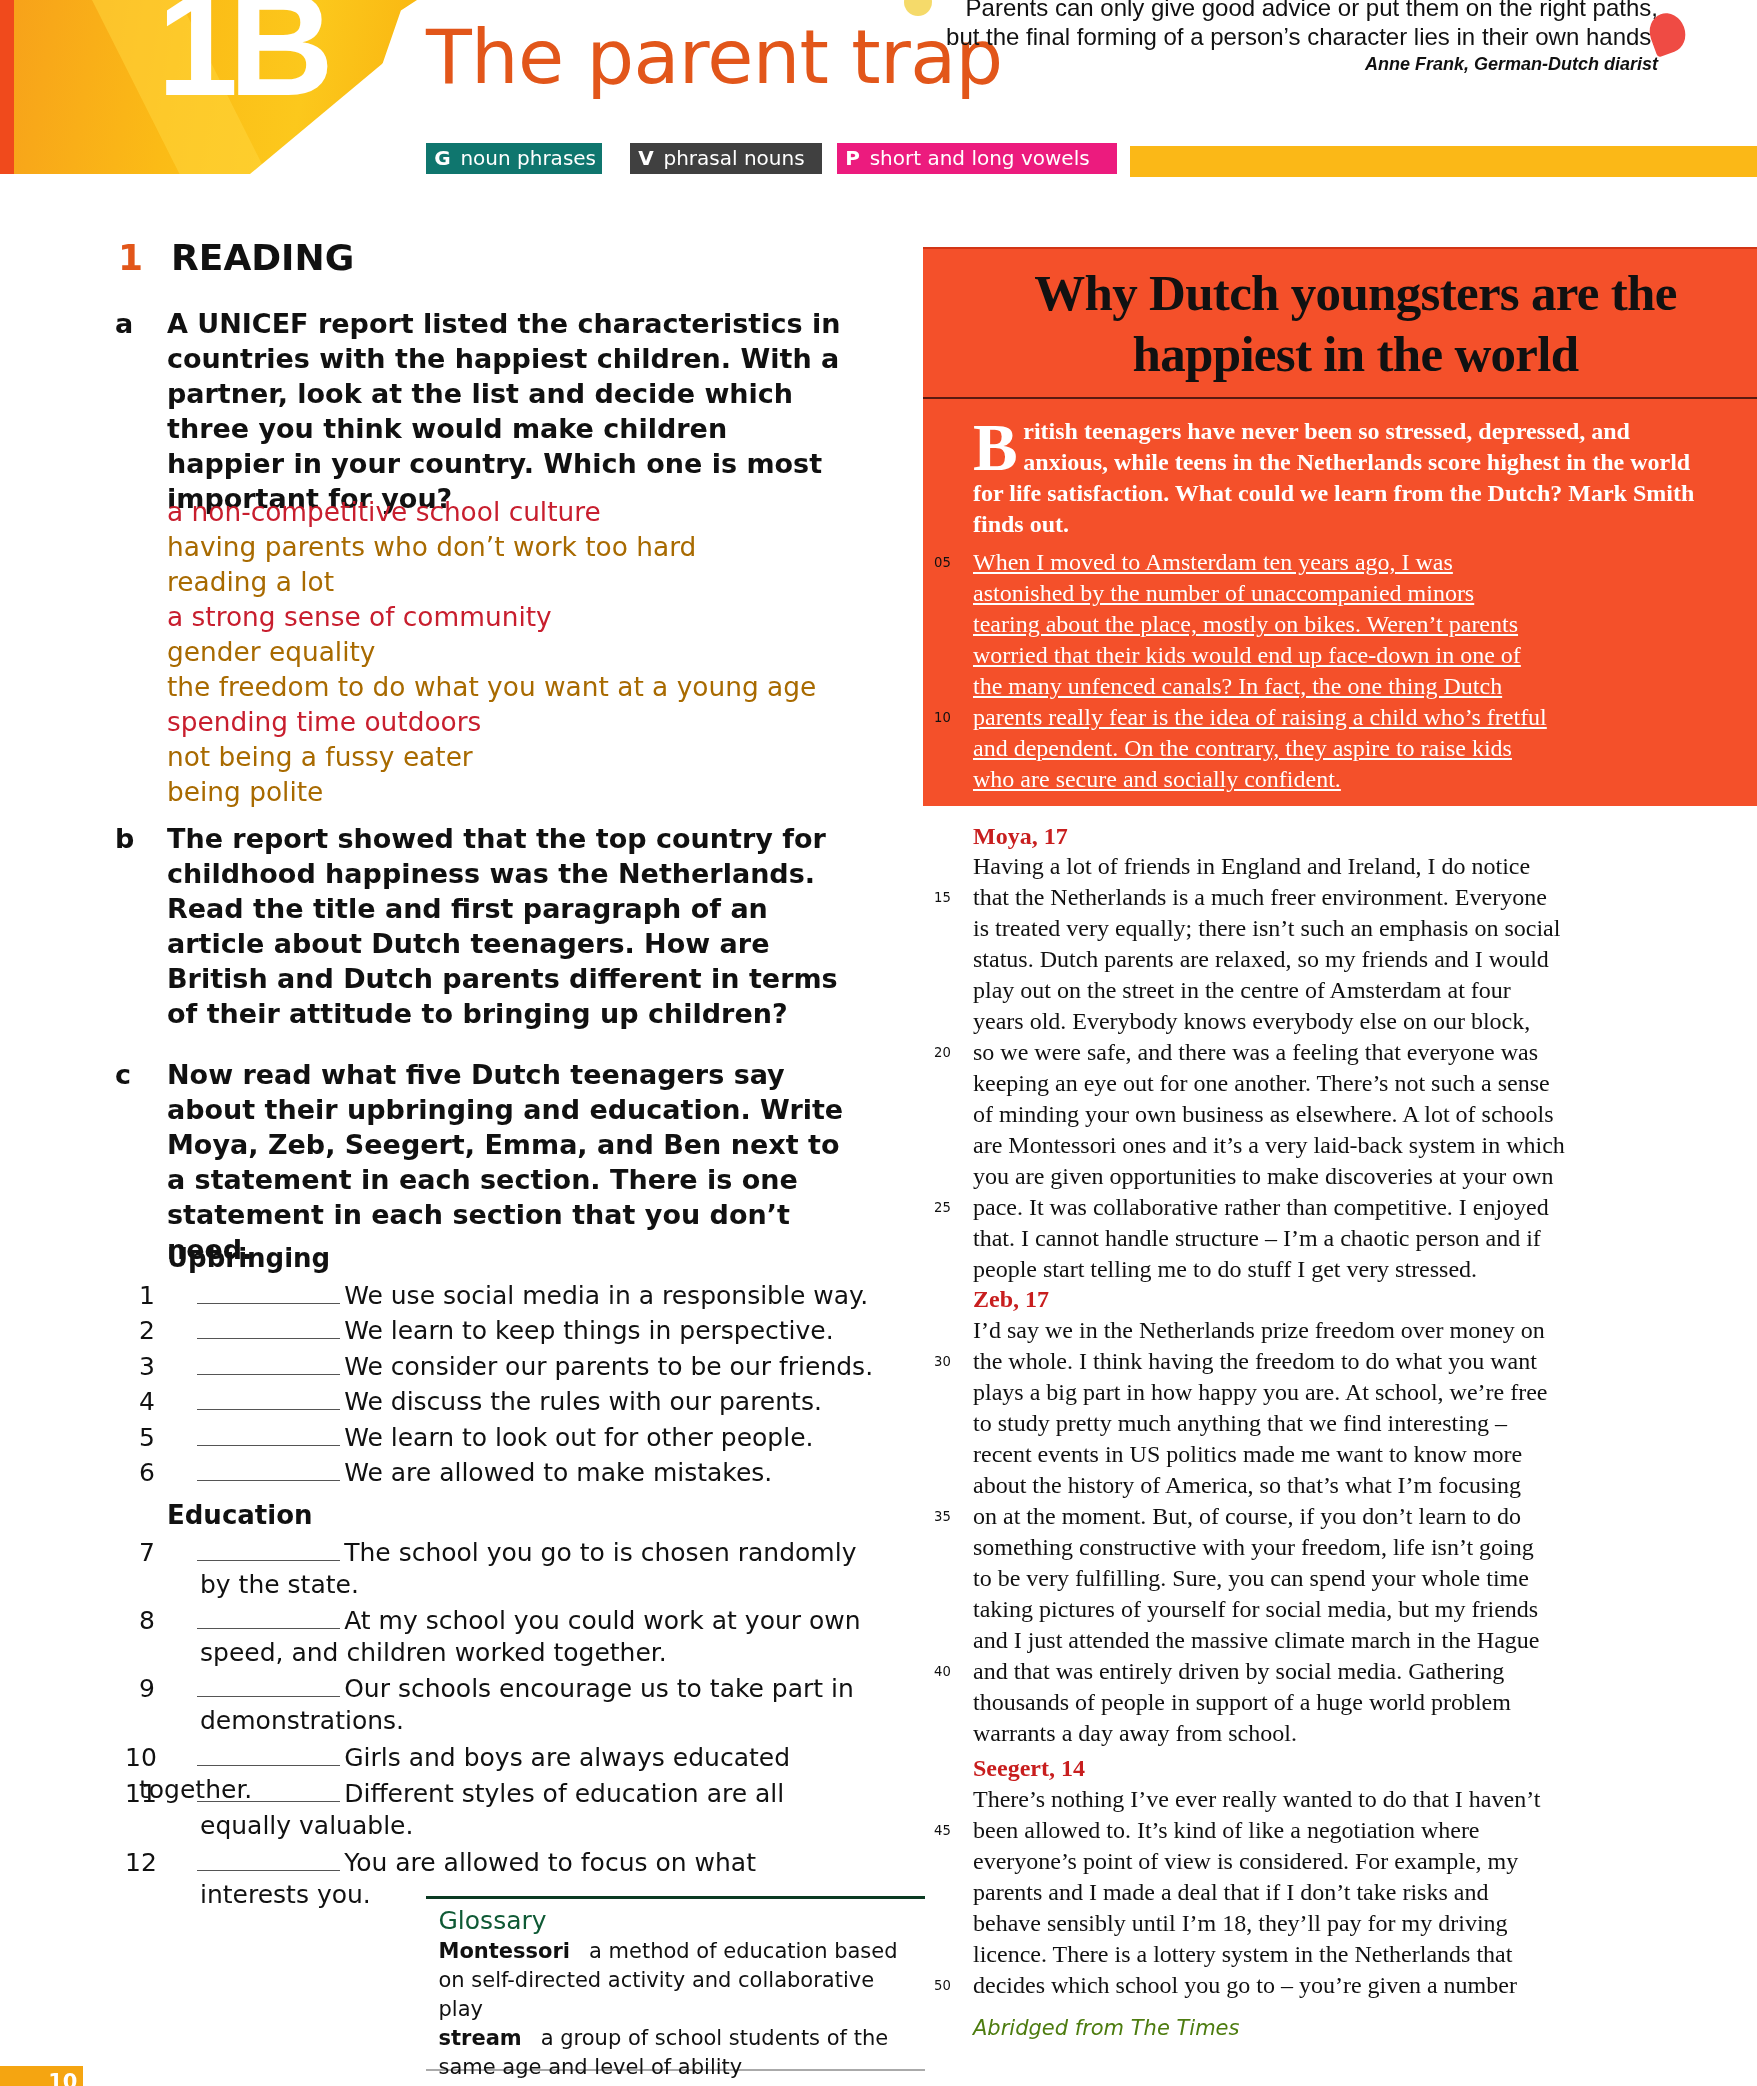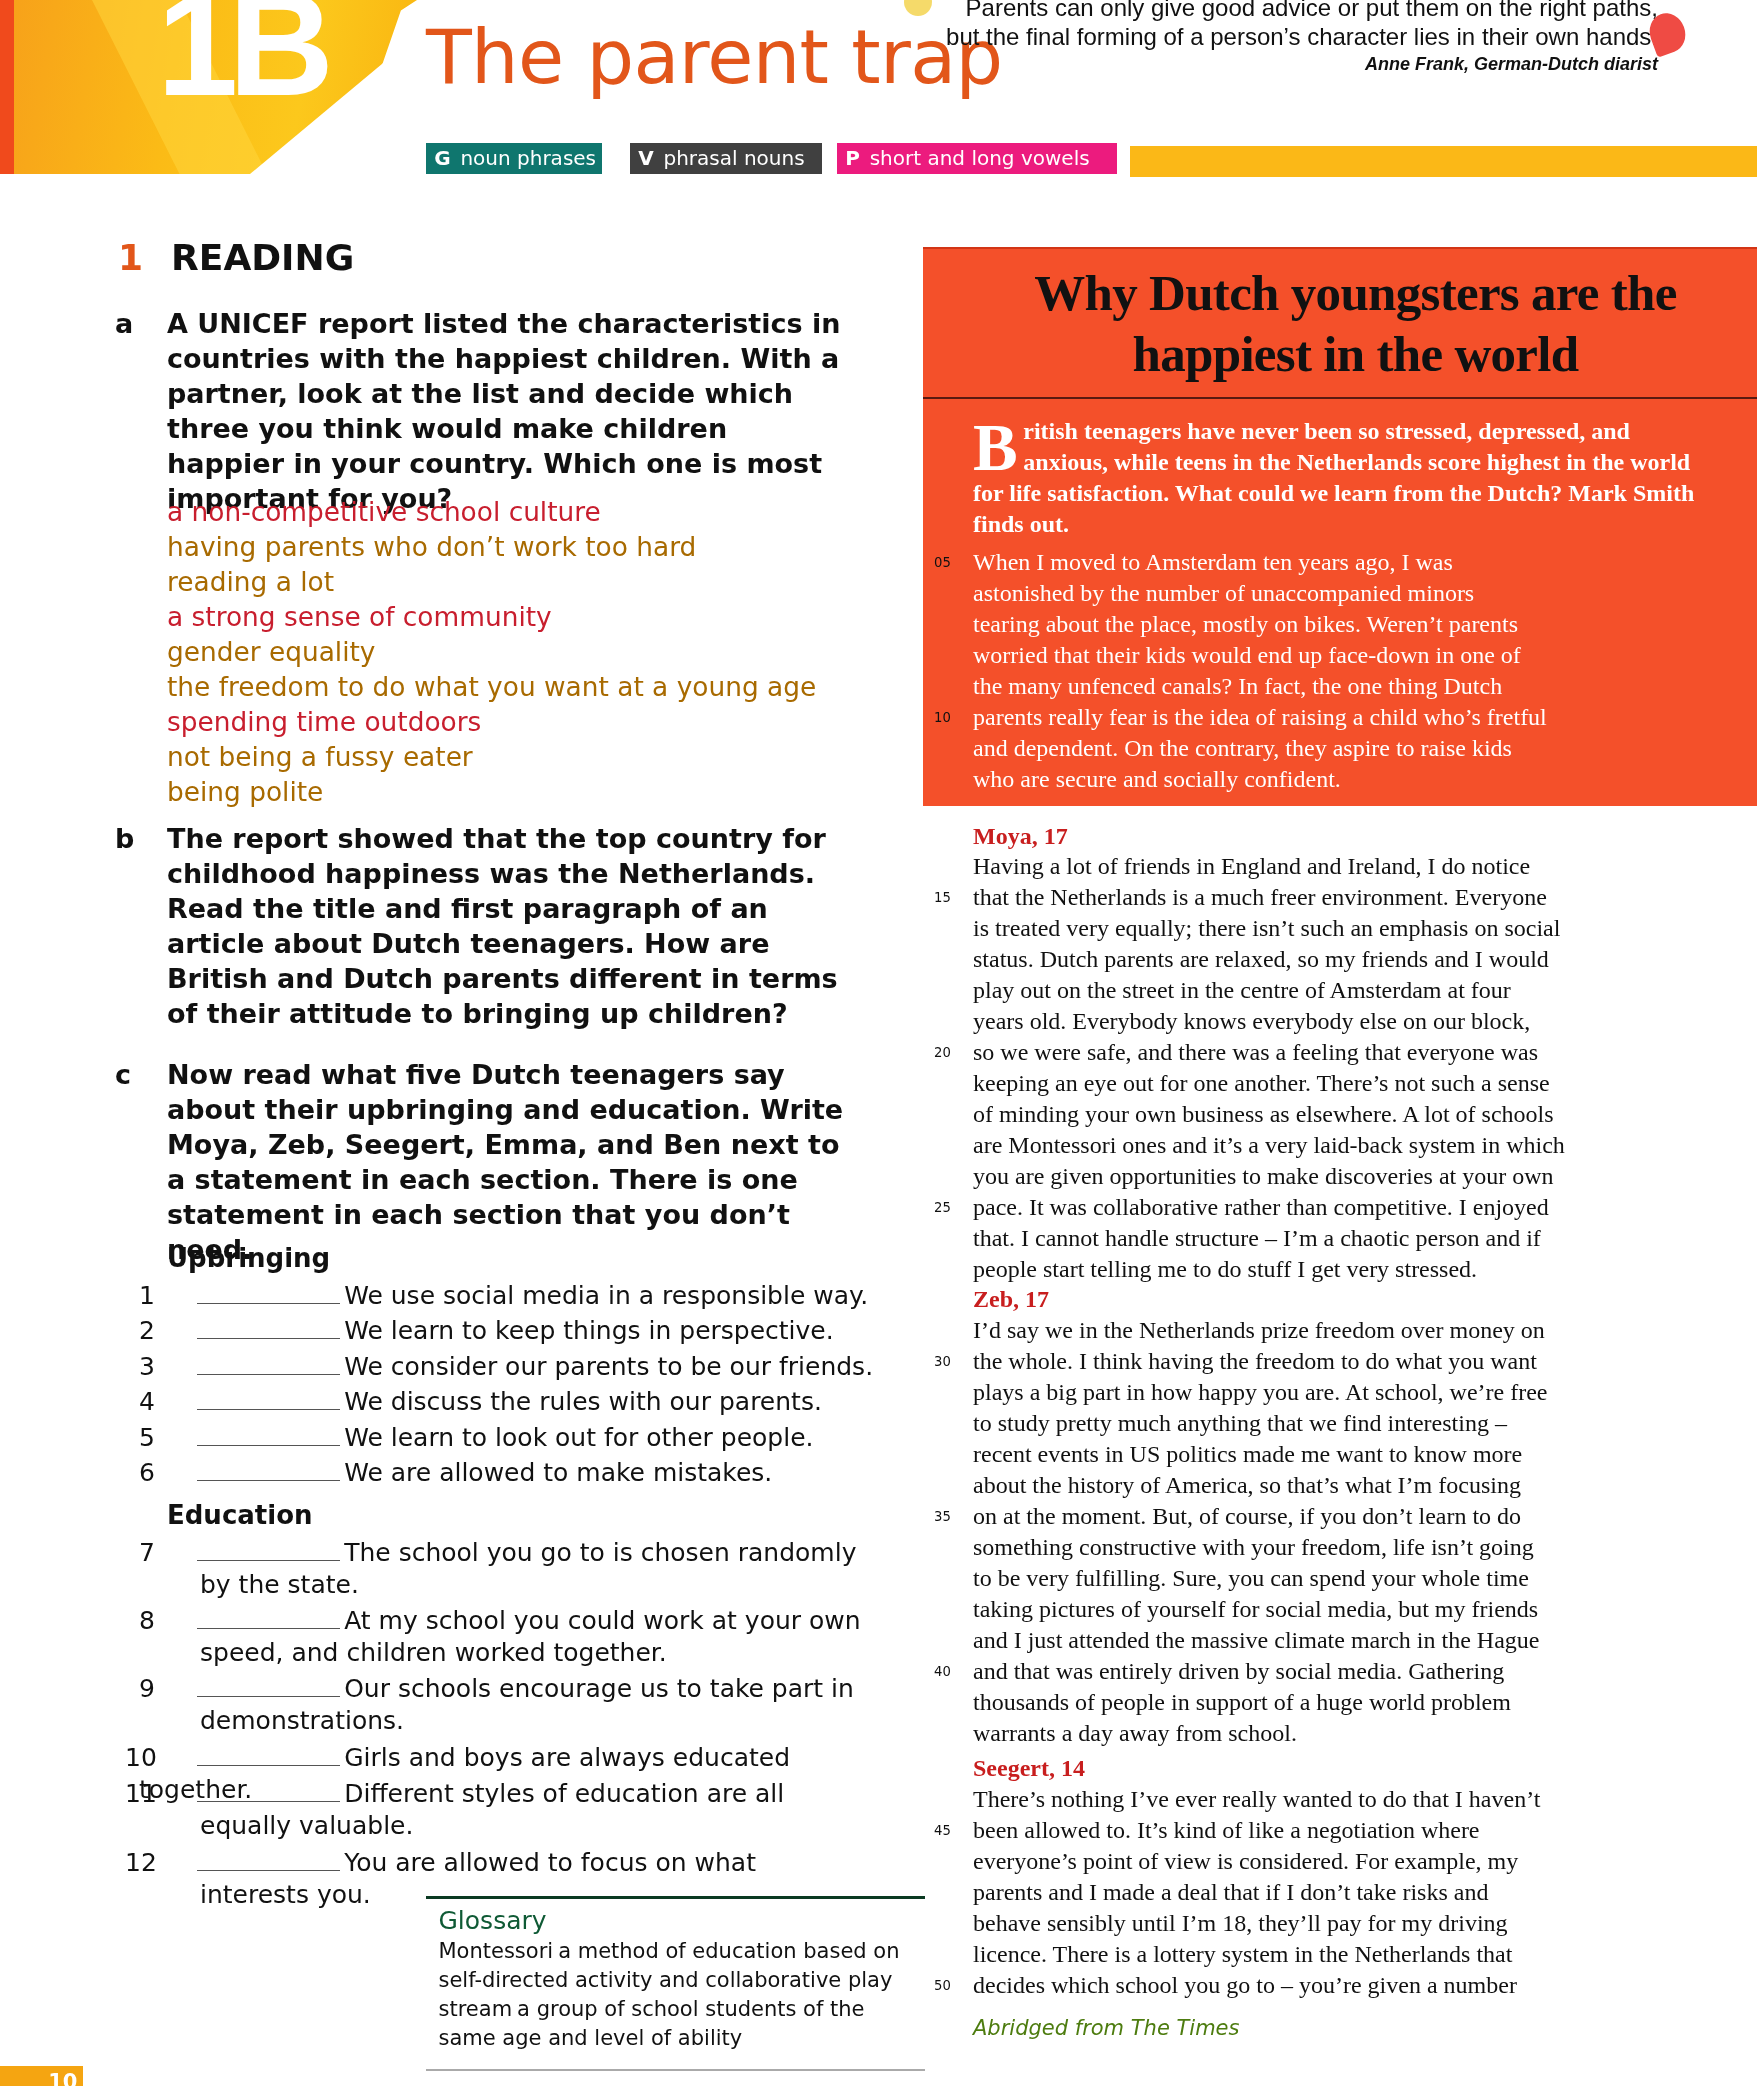--- a/index.html
+++ b/index.html
@@ -53,29 +53,29 @@
   .stmt { left:139px; width:751px; font-size:25px; line-height:32px; }
   .stmt .n { display:inline-block; width:58px; text-align:left; }
   .stmt .n.two { margin-left:-14px; width:72px; }
   .stmt .blank { display:inline-block; width:143px; border-bottom:1.4px solid #555; height:24px; vertical-align:baseline; margin-right:4.2px; }
   .stmt .cont { display:block; padding-left:61px; }
 
   
   .glossary { left:426px; top:1896px; width:499px; height:175px; border-top:3.5px solid #0b3a22; border-bottom:2.1px solid #aaa; box-sizing:border-box; padding:5.6px 12.5px 0 12.5px; }
   .glossary .g-title { font-size:25px; color:#0f5a35; line-height:32px; font-weight:normal; }
   .glossary .g-item { font-size:21px; line-height:29px; }
-  .glossary .g-item b { font-weight:normal; margin-right:5px; }
+  .glossary .g-item b { font-weight:bold; margin-right:19px; }
 
   
   .article-box { left:923px; top:247px; width:834px; height:557px; background:#f4502a; border-top:2.8px solid #d23515; }
   .art-title { left:973px; top:263px; width:765px; font-family:"Liberation Serif", serif; font-weight:bold; font-size:51px; line-height:61px; color:#111; letter-spacing:-0.7px;text-align:center; }
   .art-rule { left:923px; top:397px; width:834px; height:2.1px; background:#5a1a10; }
   .art-intro { left:973px; top:416px; width:737px; font-family:"Liberation Serif", serif; font-weight:bold; font-size:24px; line-height:31px; color:#fff; }
   .art-intro .drop { float:left; font-size:67px; line-height:56px; margin:2.8px 5.6px 0 0; }
-  .art-p1 { left:973px; top:547px; width:758px; font-family:"Liberation Serif", serif; font-size:24px; line-height:31px; color:#fff; }
+  .art-p1 { left:973px; top:547px; width:758px; font-family:"Liberation Serif", serif; font-size:24px; line-height:31px; color:#fff;text-decoration:underline; }
   .lnum { position:absolute; left:-39px; font-family:"DejaVu Sans", sans-serif; font-size:13.2px; color:#111; }
 
   .speaker { left:973px; font-family:"Liberation Serif", serif; font-weight:bold; font-size:24px; line-height:31px; color:#c81e1e; }
   .art-body { left:973px; width:765px; font-family:"Liberation Serif", serif; font-size:24px; line-height:31px; color:#111; }
   .art-body .line { display:block; position:relative; white-space:nowrap; }
   .art-p1 .line { display:block; position:relative; white-space:nowrap; }
   .source { left:973px; top:2016px; font-size:21px; font-style:italic; color:#4d7c0f; }
 
   .pagenum { left:0; top:2066px; width:83px; height:21px; background:#f5a511; color:#fff; font-size:21px; font-weight:bold; text-align:right; padding-right:5.6px; box-sizing:border-box; line-height:33px; overflow:hidden; }
 </style>

